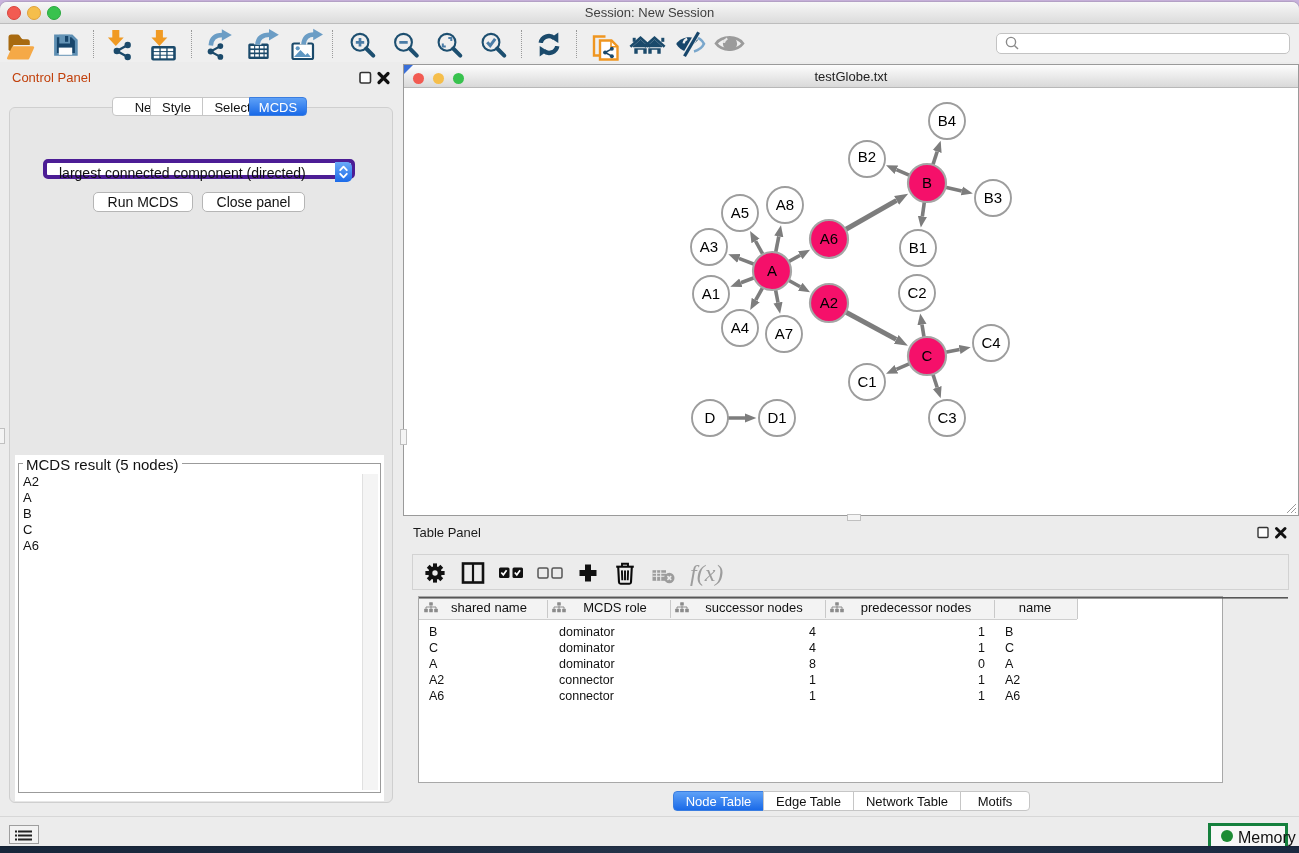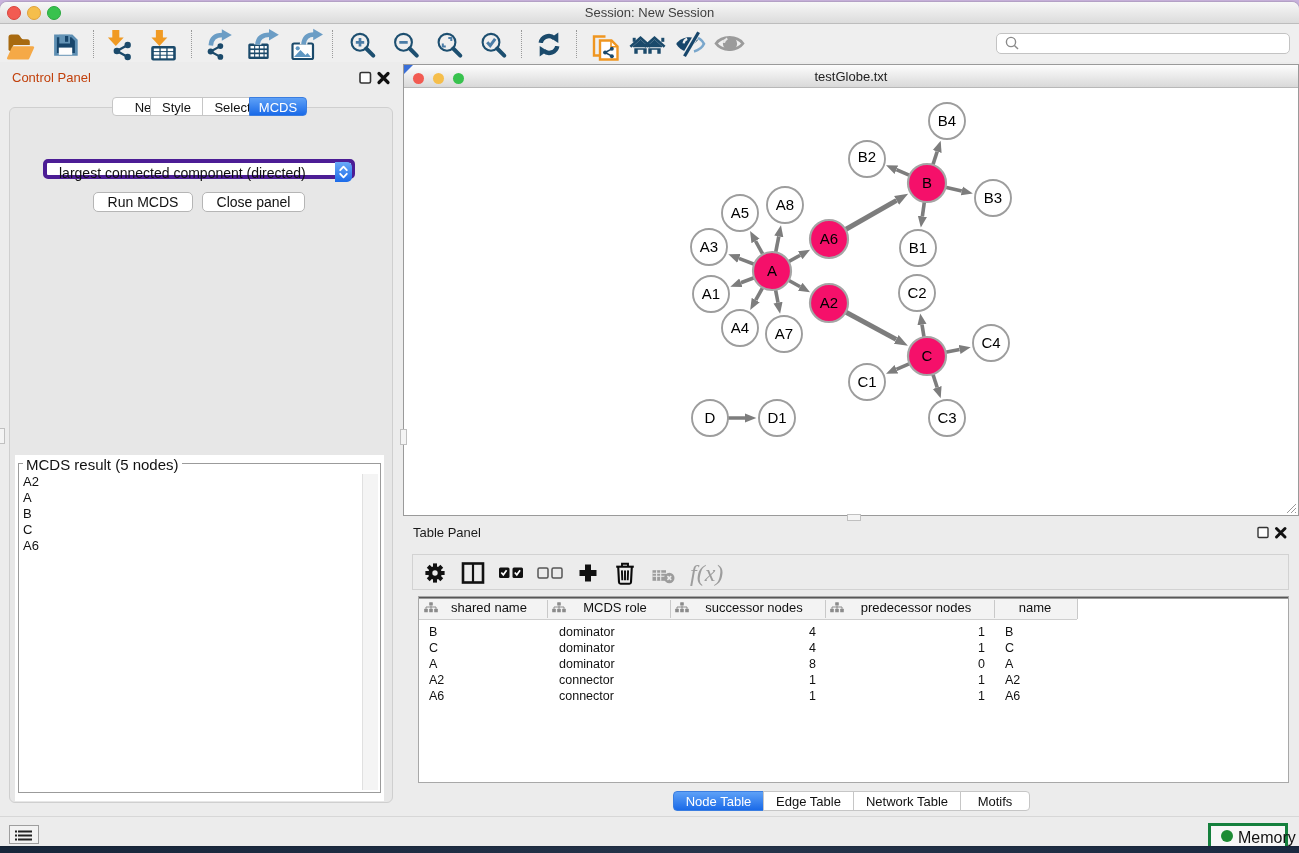--- a/index.html
+++ b/index.html
@@ -51,21 +51,21 @@
 #nw{position:absolute;left:403px;top:62px;width:896px;height:452px;
  background:#fff;border:1px solid #9a9a9a;box-sizing:border-box;padding-left:12px;}
 #nw-title{position:absolute;left:0;top:0;width:100%;height:22px;
  background:linear-gradient(#fdfdfd,#d9d9d9);border-bottom:1px solid #b8b8b8;}
 #nw-titletext{position:absolute;width:100%;text-align:center;top:4px;font-size:13px;color:#222;}
 #graph{position:absolute;left:0px;top:23px;}
 
 #tp-title{position:absolute;left:413px;top:523px;font-size:13px;color:#1a1a1a;}
 #tp-toolbar{position:absolute;left:412px;top:552px;width:877px;height:36px;
  background:#ececec;border:1px solid #d2d2d2;box-sizing:border-box;}
-#tbl{position:absolute;left:418px;top:594px;width:871px;height:187px;background:#fff;
+#tbl{position:absolute;left:418px;top:594px;width:805px;height:187px;background:#fff;
  border:1px solid #a8a8a8;box-sizing:border-box;}
 
 #bot-tabs{position:absolute;top:789px;height:20px;left:673px;}
 
 #statusbar{position:absolute;left:0;top:814px;width:100%;height:30px;background:#ececec;border-top:1px solid #d7d7d7;}
 #sb-btn{position:absolute;left:9px;top:8px;width:28px;height:17px;background:#f2f2f2;
  border:1px solid #9e9e9e;}
 #mem-btn{position:absolute;right:11px;top:6px;width:74px;height:21px;background:#f7f7f7;
  border:3px solid #15803d;font-size:16px;color:#111;text-decoration:underline;}
 </style>

